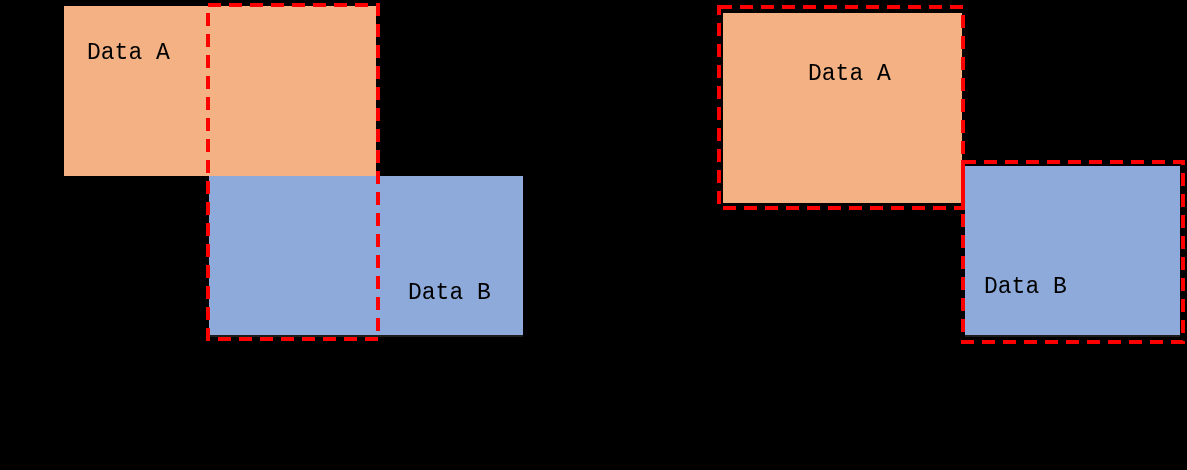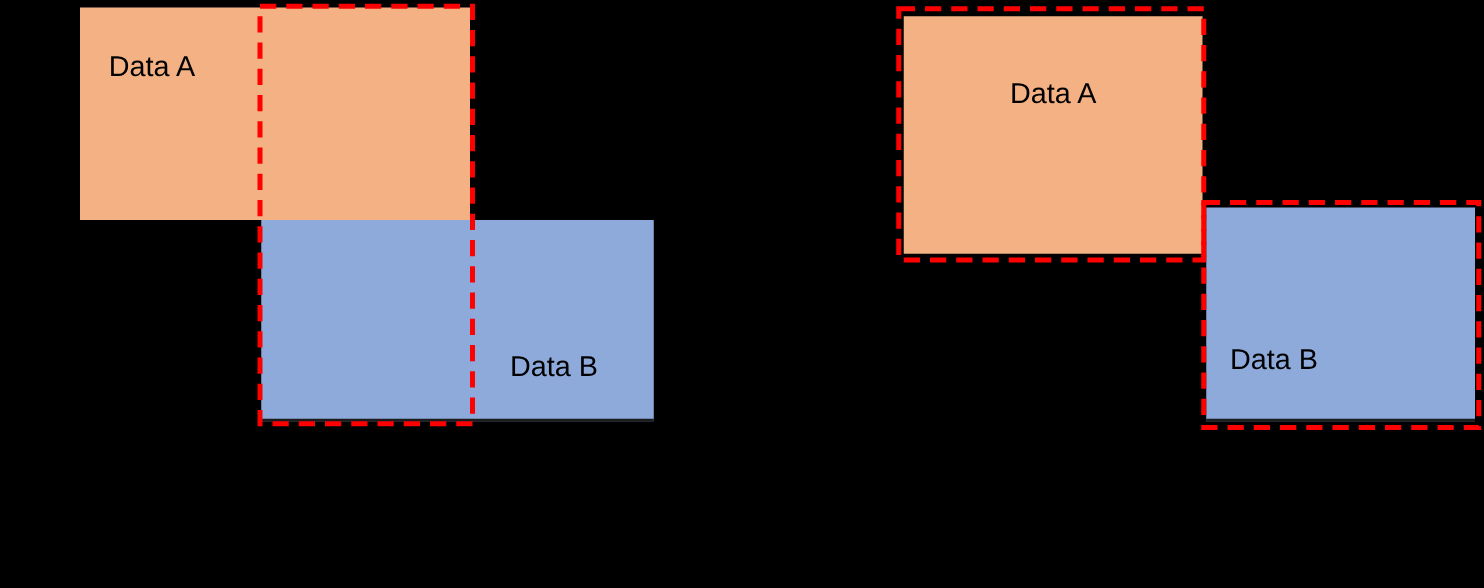--- a/index.html
+++ b/index.html
@@ -6,21 +6,21 @@
     margin: 0;
     padding: 0;
     background: #000000;
   }
   .canvas {
     position: relative;
     width: 1187px;
     height: 470px;
     background: #000000;
     overflow: hidden;
-    font-family: Liberation Sans, sans-serif;
+    font-family: Liberation Mono, monospace;
   }
   .rect {
     position: absolute;
     box-sizing: border-box;
   }
   .rect-label {
     position: absolute;
     font-size: 23px;
     line-height: 26px;
     color: #000000;

